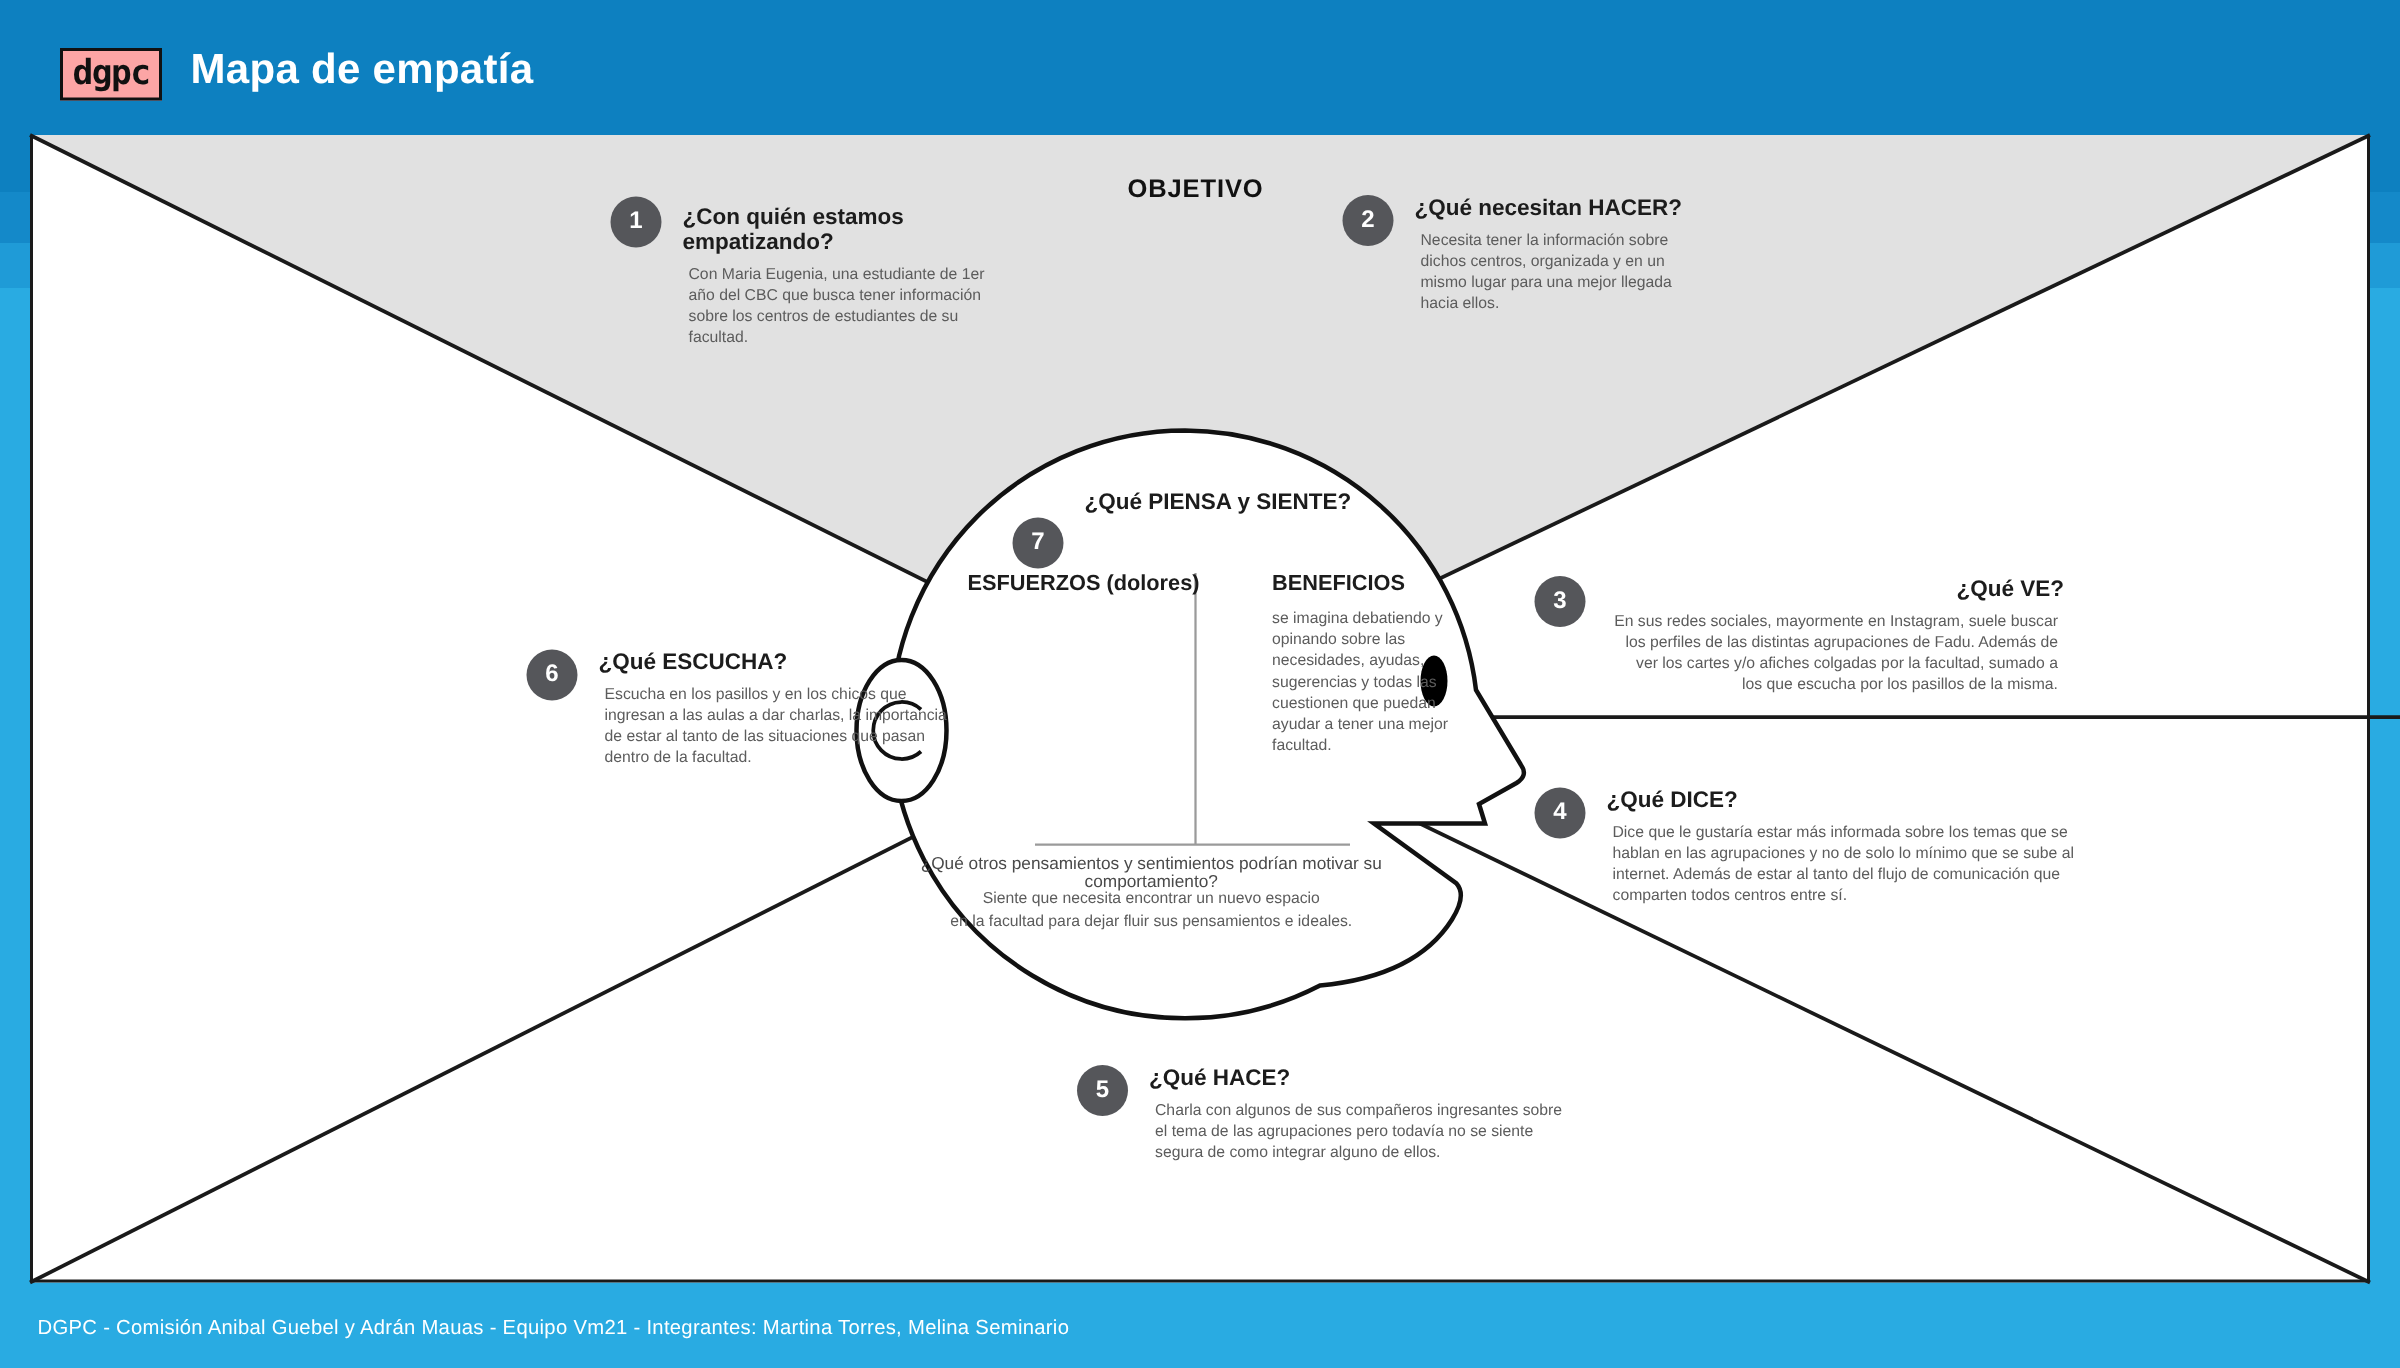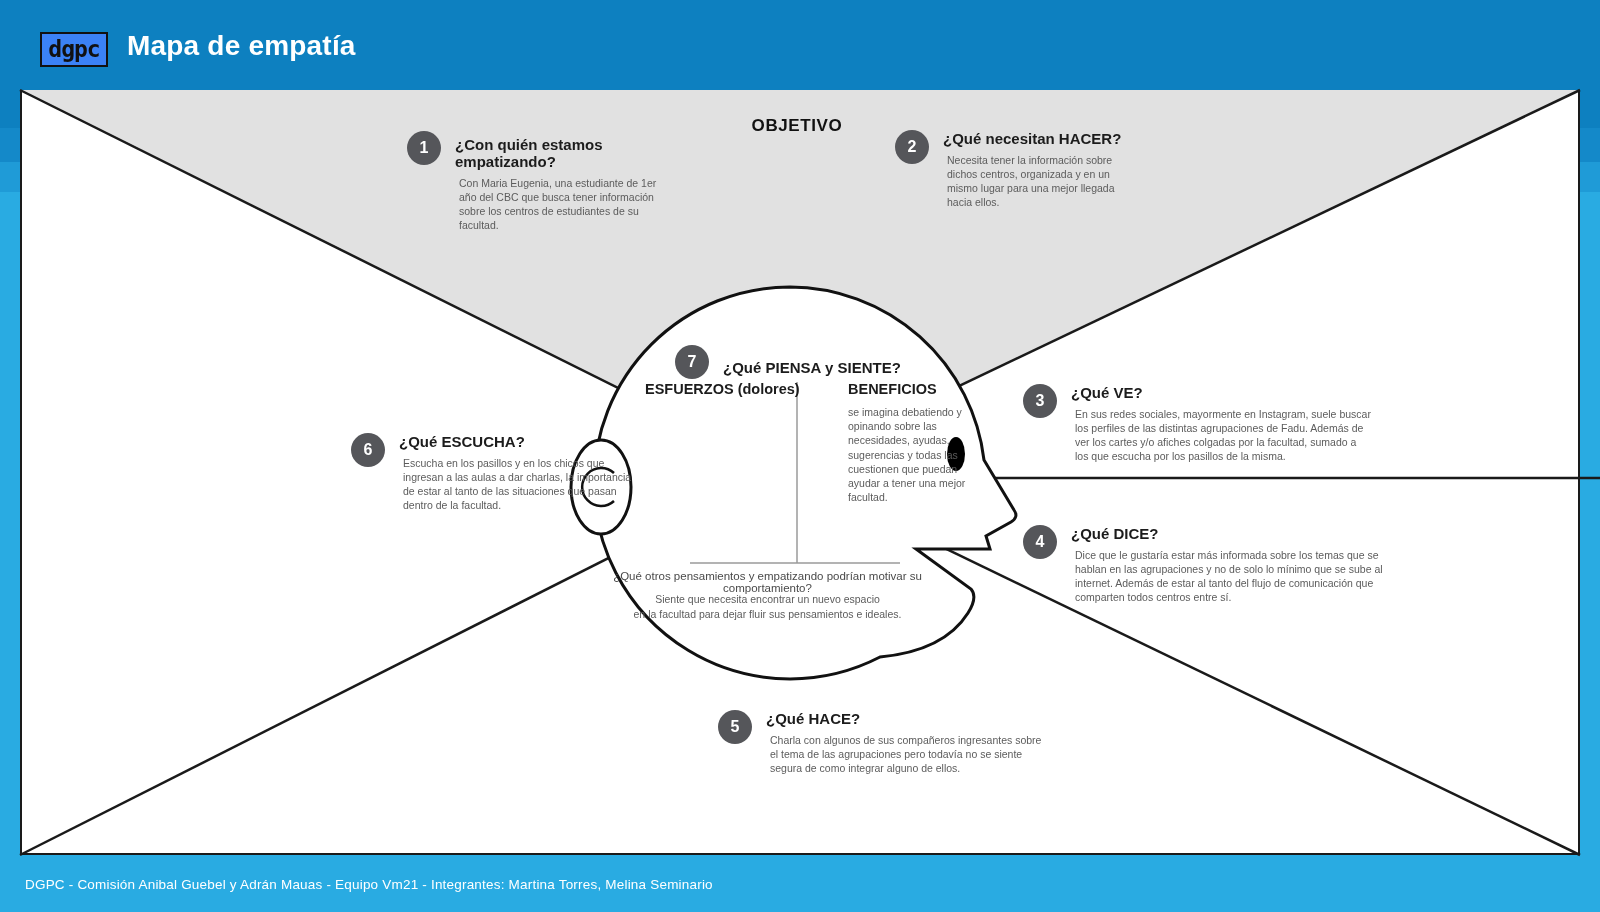--- a/index.html
+++ b/index.html
@@ -7,21 +7,21 @@
     width:1600px;height:912px;position:relative;overflow:hidden;
     font-family:"Liberation Sans",sans-serif;
     background:linear-gradient(to bottom,
       #0d80c0 0,#0d80c0 128px,
       #1489c9 128px,#1489c9 162px,
       #1f9bd7 162px,#1f9bd7 192px,
       #29abe2 192px,#29abe2 100%);
   }
   .logo-box{
     position:absolute;left:40px;top:32px;width:68px;height:35px;
-    background:#3b82f6;border:2px solid #111;box-sizing:border-box;
+    background:#fca5a5;border:2px solid #111;box-sizing:border-box;
     font-family:"DejaVu Sans Mono",monospace;font-weight:bold;font-size:23px;
     color:#111;text-align:center;line-height:30px;letter-spacing:-1px;
   }
   .app-title{
     position:absolute;left:127px;top:30px;color:#fff;
     font-size:28px;font-weight:bold;letter-spacing:0.2px;
   }
   .canvas{
     position:absolute;left:20px;top:90px;width:1560px;height:765px;
     background:#fff;border:2px solid #1a1a1a;box-sizing:border-box;
@@ -102,39 +102,39 @@
   <p class="sec-body">Con Maria Eugenia, una estudiante de 1er año del CBC que busca tener información sobre los centros de estudiantes de su facultad.</p>
 </div>
 
 <div class="badge" style="left:895px;top:130px;">2</div>
 <div class="section" style="left:943px;top:130px;width:200px;">
   <h3 class="sec-title">¿Qué necesitan HACER?</h3>
   <p class="sec-body">Necesita tener la información sobre dichos centros, organizada y en un mismo lugar para una mejor llegada hacia ellos.</p>
 </div>
 
 <div class="badge" style="left:675px;top:345px;">7</div>
-<div class="section" style="left:723px;top:359px;width:220px;">
+<div class="section" style="left:723px;top:326px;width:220px;">
   <h3 class="sec-title">¿Qué PIENSA y SIENTE?</h3>
 </div>
 
 <div class="section" style="left:645px;top:381px;width:140px;">
   <h4 class="col-header">ESFUERZOS (dolores)</h4>
 </div>
 <div class="section" style="left:848px;top:381px;width:128px;">
   <h4 class="col-header">BENEFICIOS</h4>
   <p class="col-body">se imagina debatiendo y opinando sobre las necesidades, ayudas, sugerencias y todas las cuestionen que puedan ayudar a tener una mejor facultad.</p>
 </div>
-<div class="tf-question">¿Qué otros pensamientos y empatizando podrían motivar su comportamiento?</div>
+<div class="tf-question">¿Qué otros pensamientos y sentimientos podrían motivar su comportamiento?</div>
 <div class="tf-answer">
   <div>Siente que necesita encontrar un nuevo espacio</div>
   <div>en la facultad para dejar fluir sus pensamientos e ideales.</div>
 </div>
 
 <div class="badge" style="left:1023px;top:384px;">3</div>
-<div class="section" style="left:1071px;top:384px;width:305px;">
+<div class="section" style="left:1071px;top:384px;width:305px;text-align:right;">
   <h3 class="sec-title">¿Qué VE?</h3>
   <p class="sec-body">En sus redes sociales, mayormente en Instagram, suele buscar los perfiles de las distintas agrupaciones de Fadu. Además de ver los cartes y/o afiches colgadas por la facultad, sumado a los que escucha por los pasillos de la misma.</p>
 </div>
 
 <div class="badge" style="left:1023px;top:525px;">4</div>
 <div class="section" style="left:1071px;top:525px;width:325px;">
   <h3 class="sec-title">¿Qué DICE?</h3>
   <p class="sec-body">Dice que le gustaría estar más informada sobre los temas que se hablan en las agrupaciones y no de solo lo mínimo que se sube al internet. Además de estar al tanto del flujo de comunicación que comparten todos centros entre sí.</p>
 </div>
 

